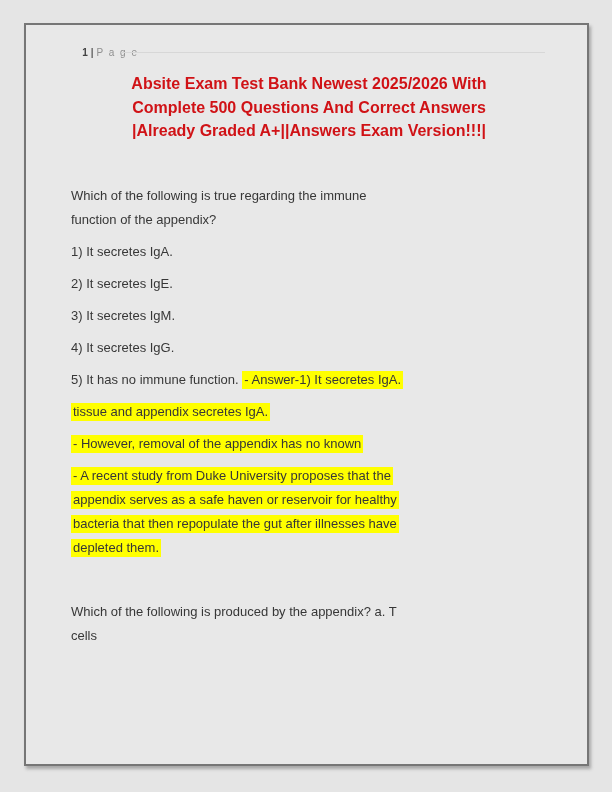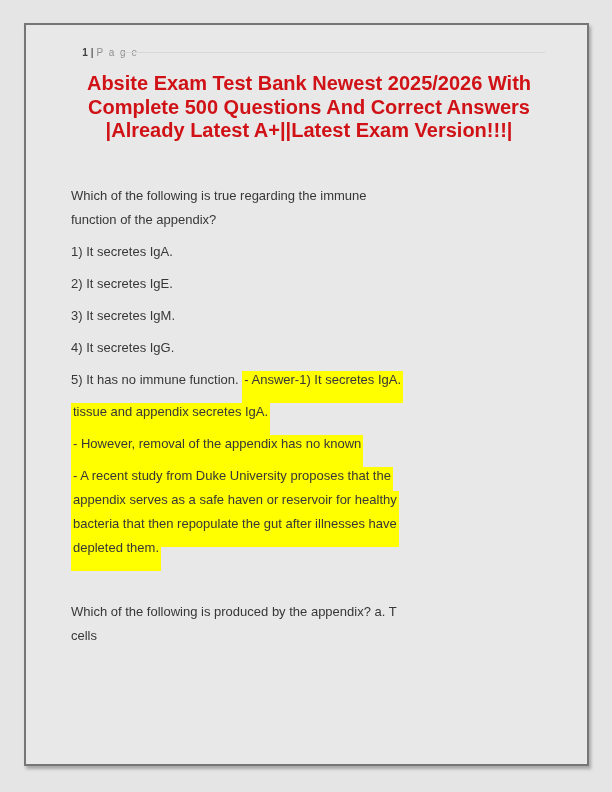--- a/index.html
+++ b/index.html
@@ -35,51 +35,51 @@
     width:424px;height:1px;
     background:#d7d7d7;
   }
   
   .title{
     position:absolute;
     left:45px;top:47px;
     width:476px;
     text-align:center;
     font-weight:bold;
-    font-size:20px;
+    font-size:16px;
     line-height:23.5px;
     color:var(--title-color,#d01216);
     white-space:pre;
   }
   
   .body{
     position:absolute;
     left:45px;top:159px;
     width:492px;
     font-size:13px;
     line-height:24px;
     color:#373737;
   }
   .para{margin:0 0 8px 0;}
   .line{height:24px;white-space:pre;}
   .run{white-space:pre;}
   .hl{
     background:var(--highlight-color,#ffff00);
-    padding:1px 2px 16px 2px;
+    padding:1px 2px 2px 2px;
   }
 </style>
 </head>
 <body>
 
 <div class="page">
   <div class="header">
     <span class="pnum">1</span><span class="psep">|</span><span class="plabel">P a g e</span>
   </div>
   <div class="header-rule"></div>
-  <div class="title" id="title"><div>Absite Exam Test Bank Newest 2025/2026 With</div><div>Complete 500 Questions And Correct Answers</div><div>|Already Latest A+||Latest Exam Version!!!|</div></div>
+  <div class="title" id="title"><div>Absite Exam Test Bank Newest 2025/2026 With</div><div>Complete 500 Questions And Correct Answers</div><div>|Already Graded A+||Answers Exam Version!!!|</div></div>
   <div class="body" id="body">
       <div class="para">
         <div class="line"><span class="run">Which of the following is true regarding the immune</span></div>
         <div class="line"><span class="run">function of the appendix?</span></div>
       </div>
       <div class="para">
         <div class="line"><span class="run">1) It secretes IgA.</span></div>
       </div>
       <div class="para">
         <div class="line"><span class="run">2) It secretes IgE.</span></div>

